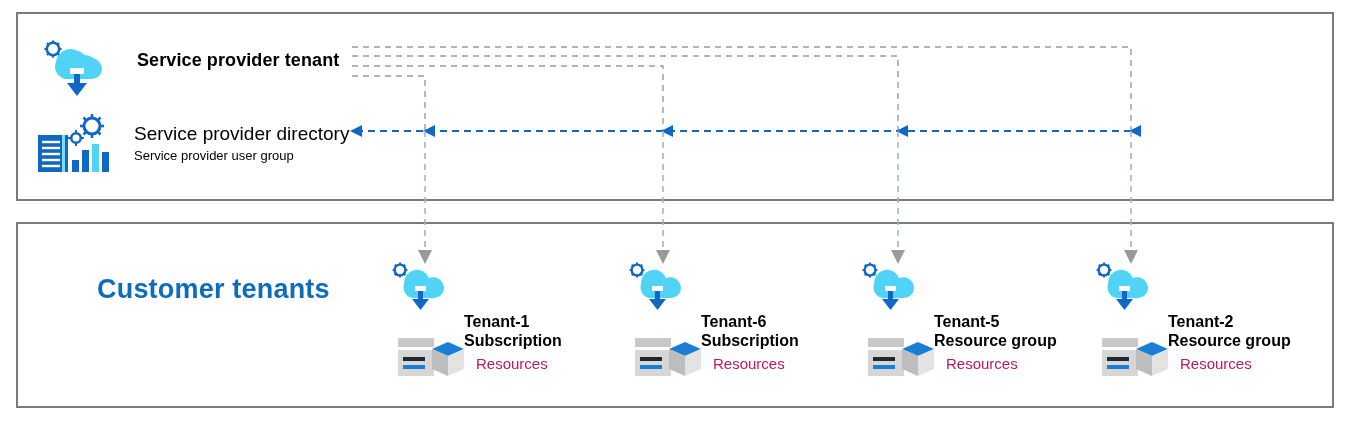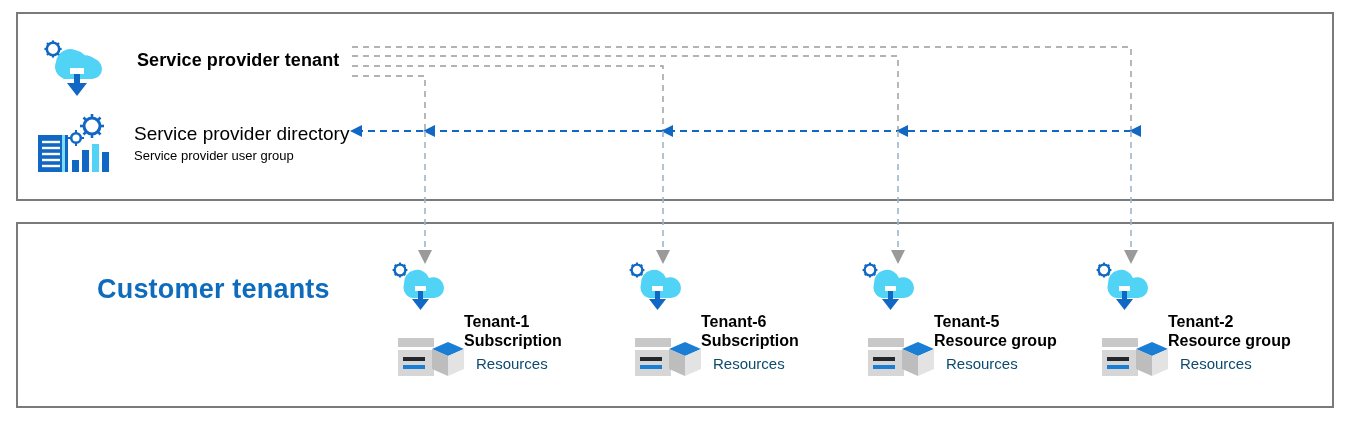--- a/index.html
+++ b/index.html
@@ -21,21 +21,21 @@
   
   .lbl{position:absolute;white-space:nowrap;color:#000000;}
   #label-service-provider-tenant{left:137px;top:50px;font-size:18px;font-weight:bold;letter-spacing:.1px;}
   #label-service-provider-directory{left:134px;top:123px;font-size:19px;font-weight:400;}
   #label-service-provider-user-group{left:134px;top:148px;font-size:13px;font-weight:400;}
   #label-customer-tenants{left:77px;top:274px;font-size:27px;font-weight:bold;color:#0f6cbd;letter-spacing:.2px;margin-left:20px;}
 
   .tenant{position:absolute;width:230px;height:130px;}
   .tenant .t-title{position:absolute;left:76px;top:18px;font-size:16px;font-weight:bold;line-height:19px;color:#000;white-space:nowrap;margin-top:36px;}
   .tenant .t-title span{display:block;}
-  .tenant .res-label{position:absolute;left:88px;top:97px;font-size:15px;color:#0c4a6e;white-space:nowrap;}
+  .tenant .res-label{position:absolute;left:88px;top:97px;font-size:15px;color:#be185d;white-space:nowrap;}
 
   
   .icon{position:absolute;display:block;}
   .icon svg{display:block;}
 </style>
 </head>
 <body>
 
 <div class="stage">
 

